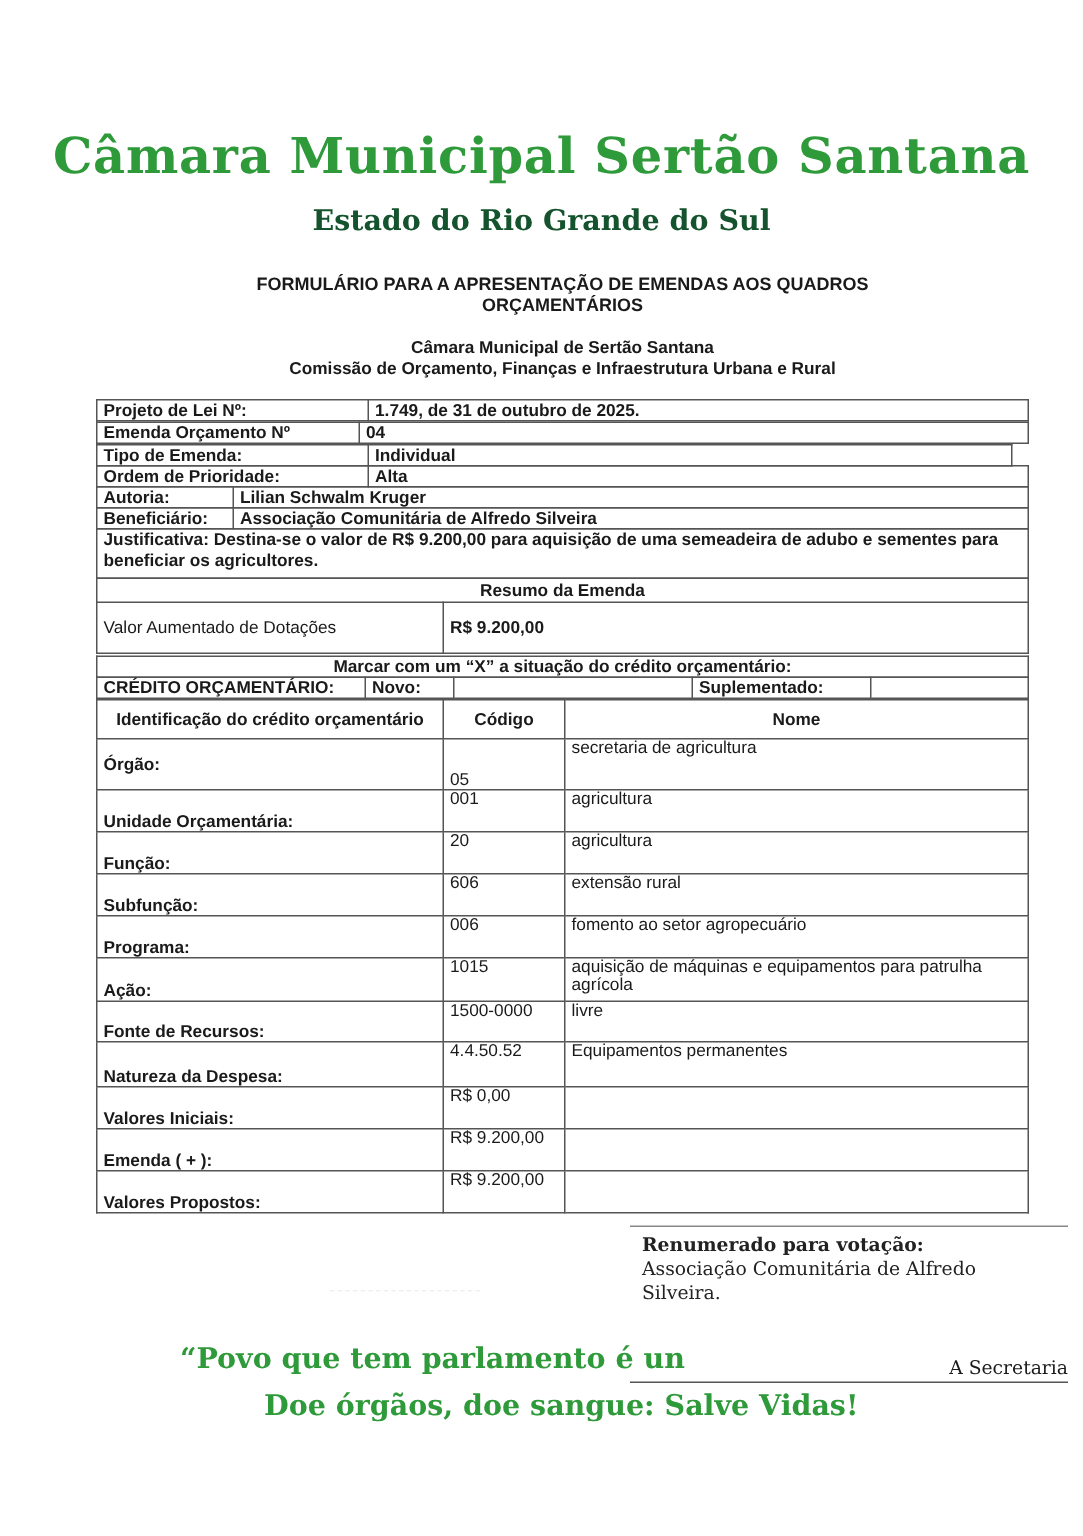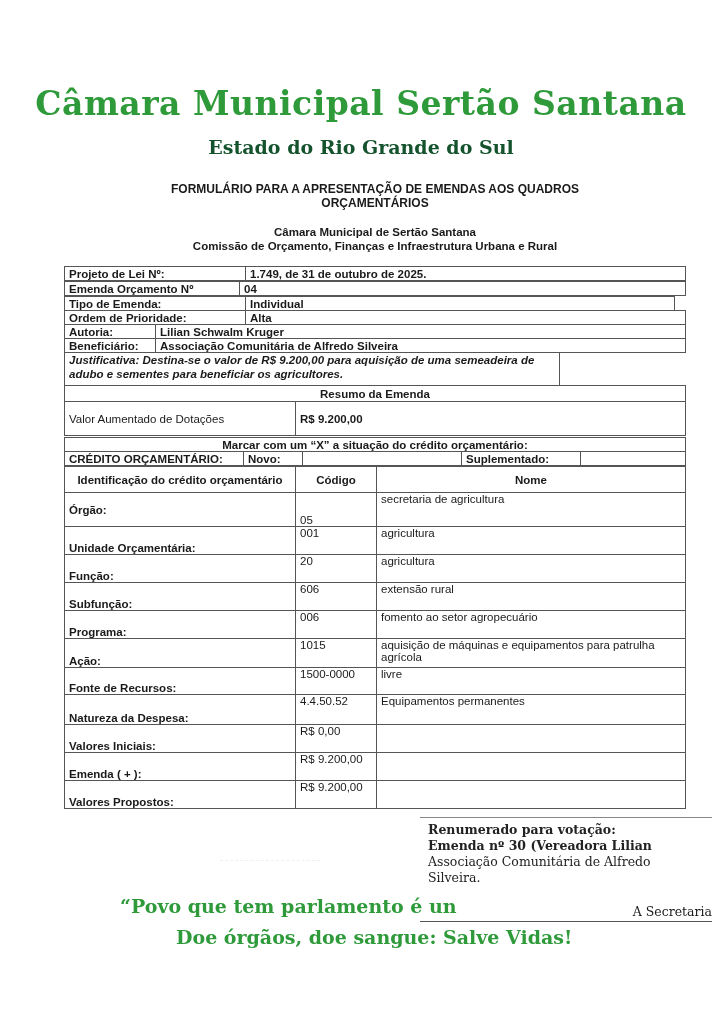--- a/index.html
+++ b/index.html
@@ -78,21 +78,21 @@
 </tbody>
   </table>
 <table class="grid b" style="left:64px; top:338px; width:622px;">
   <tbody>
       <tr style="height:14px;">
     <td style="width:82px;">Beneficiário:</td>
     <td>Associação Comunitária de Alfredo Silveira</td>
   </tr>
 </tbody>
   </table>
-<table class="grid b" style="left:64px; top:352px; width:496px;font-style:italic;">
+<table class="grid b" style="left:64px; top:352px; width:622px;">
   <tbody>
       <tr style="height:33px;">
     <td style="vertical-align:top; line-height:14px;">Justificativa: Destina-se o valor de R$ 9.200,00 para aquisição de uma semeadeira de adubo e sementes para beneficiar os agricultores.</td>
   </tr>
 </tbody>
   </table>
 
 <table class="grid" style="left:64px; top:385px; width:622px;">
   <tbody>
       <tr style="height:16px;">
@@ -187,20 +187,19 @@
     <td></td>
   </tr>
 </tbody>
   </table>
 
 <div class="abs signature"></div>
 
 <div class="abs stamp-top"></div>
 <div class="abs stamp">
   <div class="b">Renumerado para votação:</div>
-  <div class="b">Emenda nº 30 (Vereadora Lilian</div>
   <div>Associação Comunitária de Alfredo</div>
   <div>Silveira.</div>
 </div>
 <div class="abs stamp-sig">A Secretaria</div>
 
 <div class="abs motto1">“Povo que tem parlamento é un</div>
 <div class="abs motto2">Doe órgãos, doe sangue: Salve Vidas!</div>
 
 </body></html>

